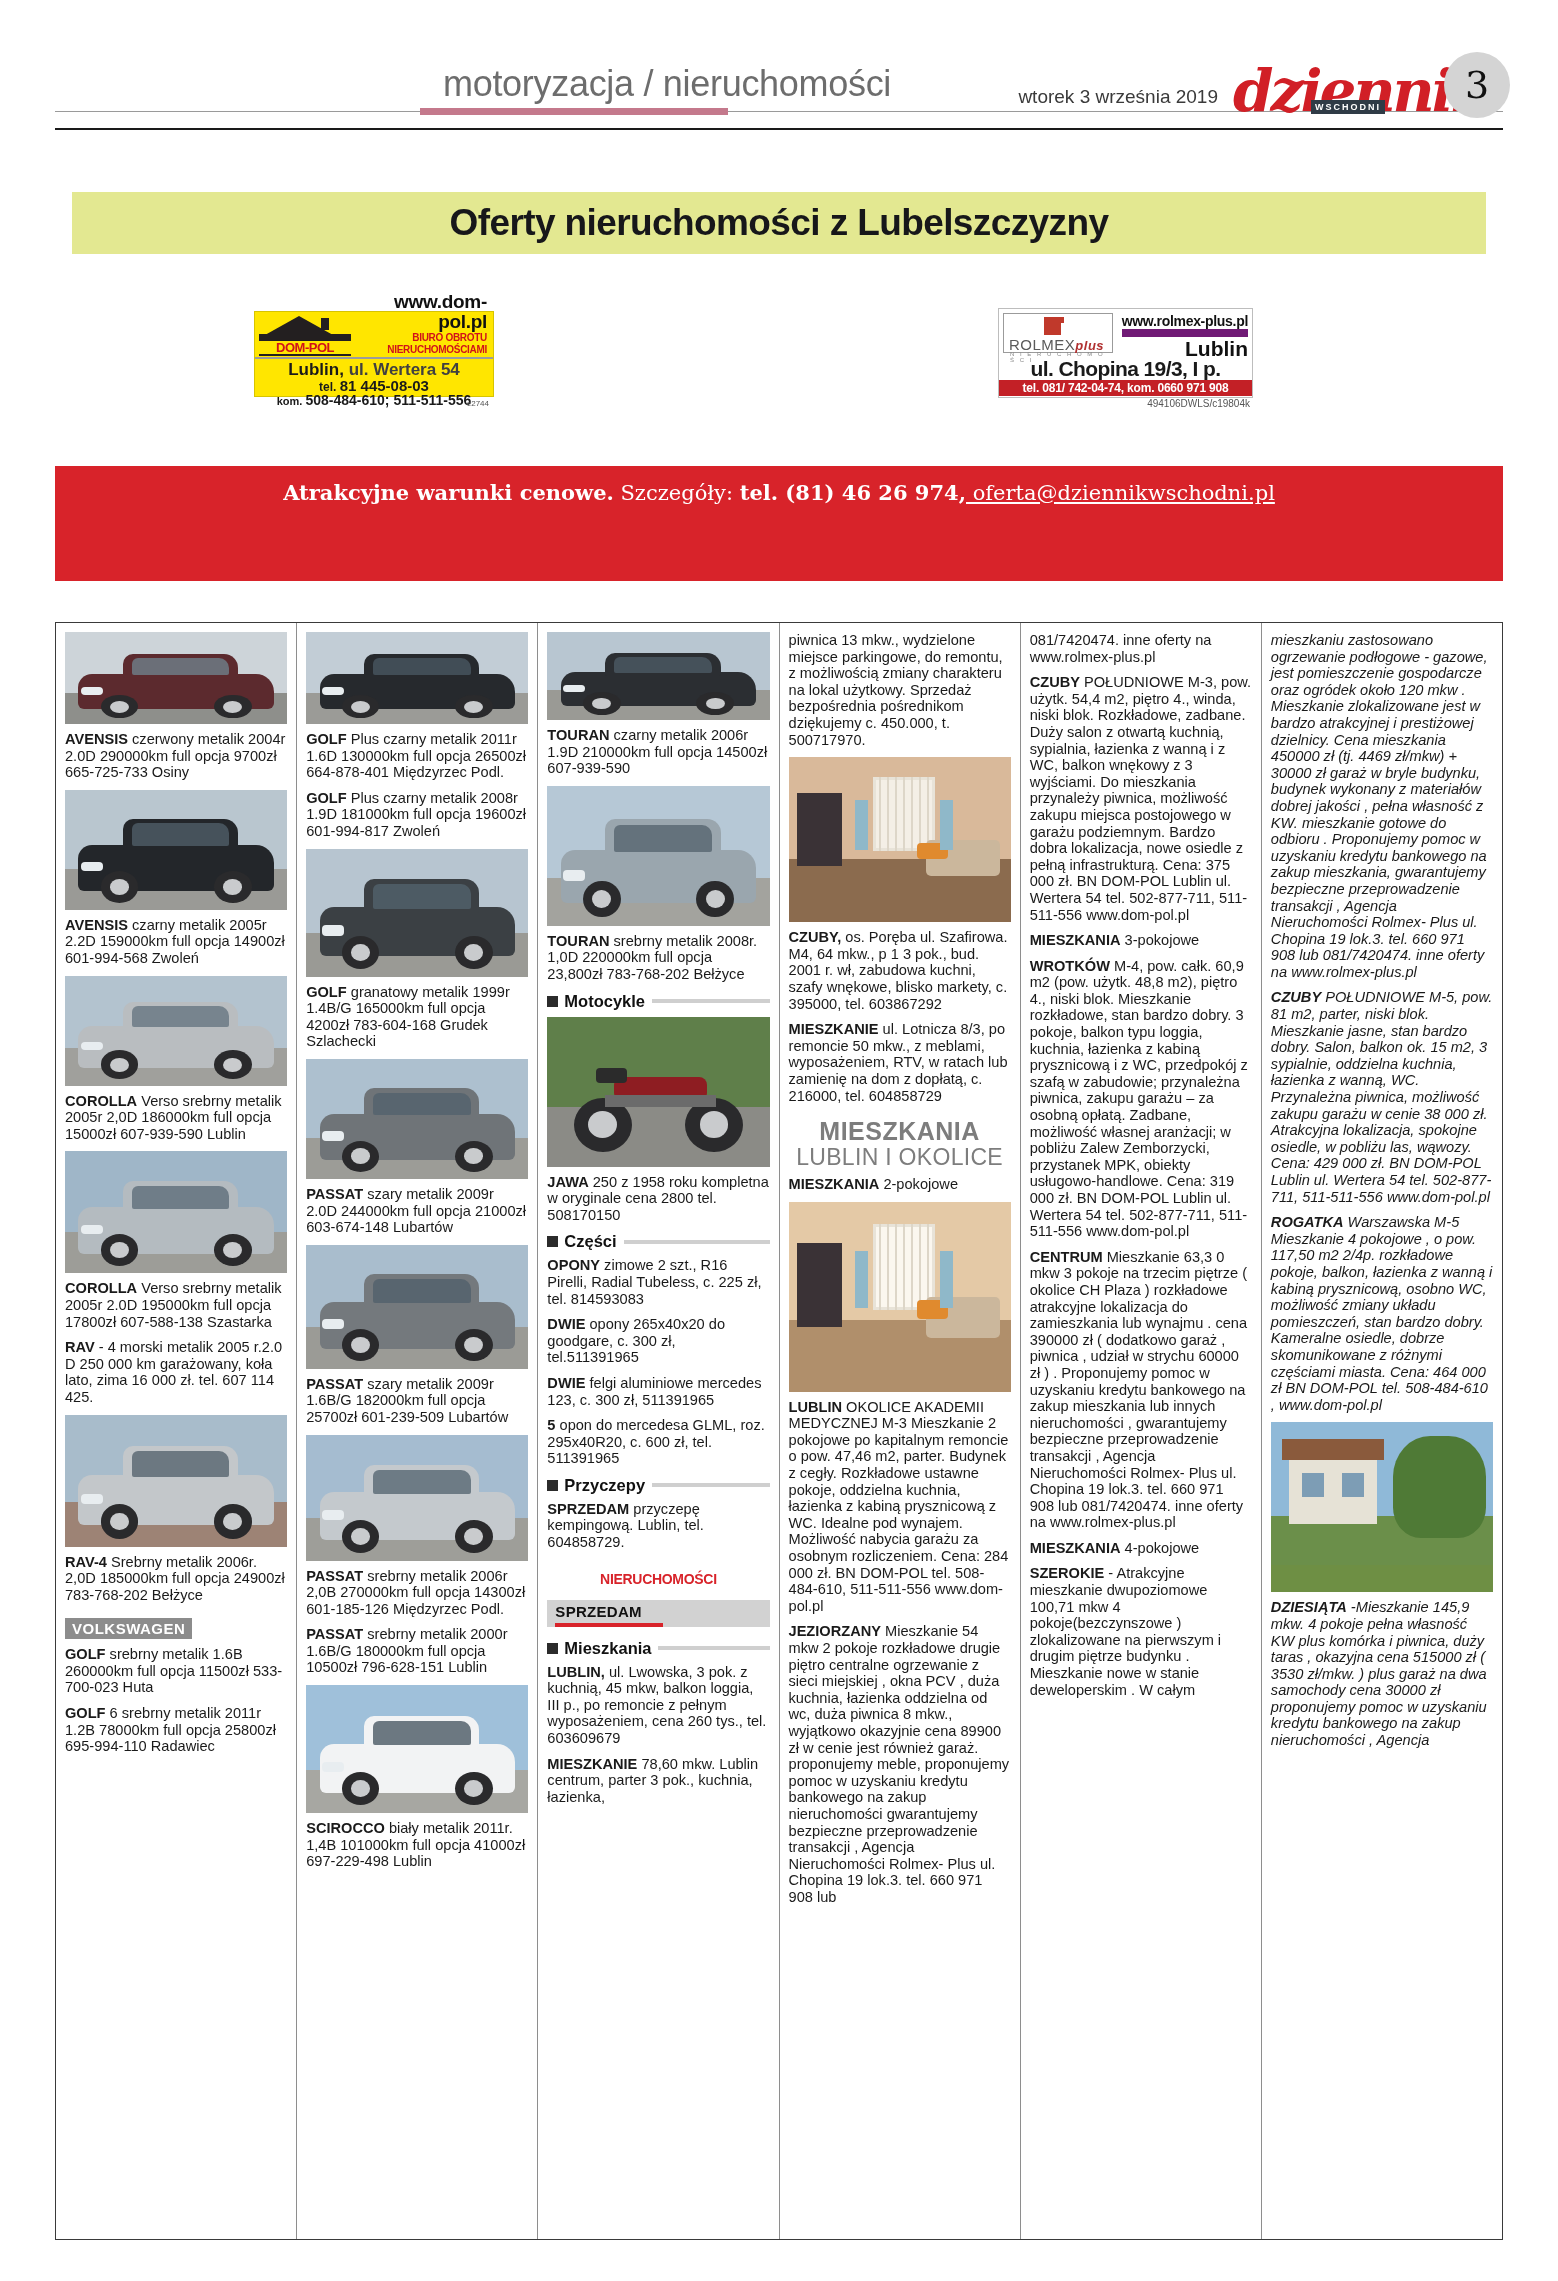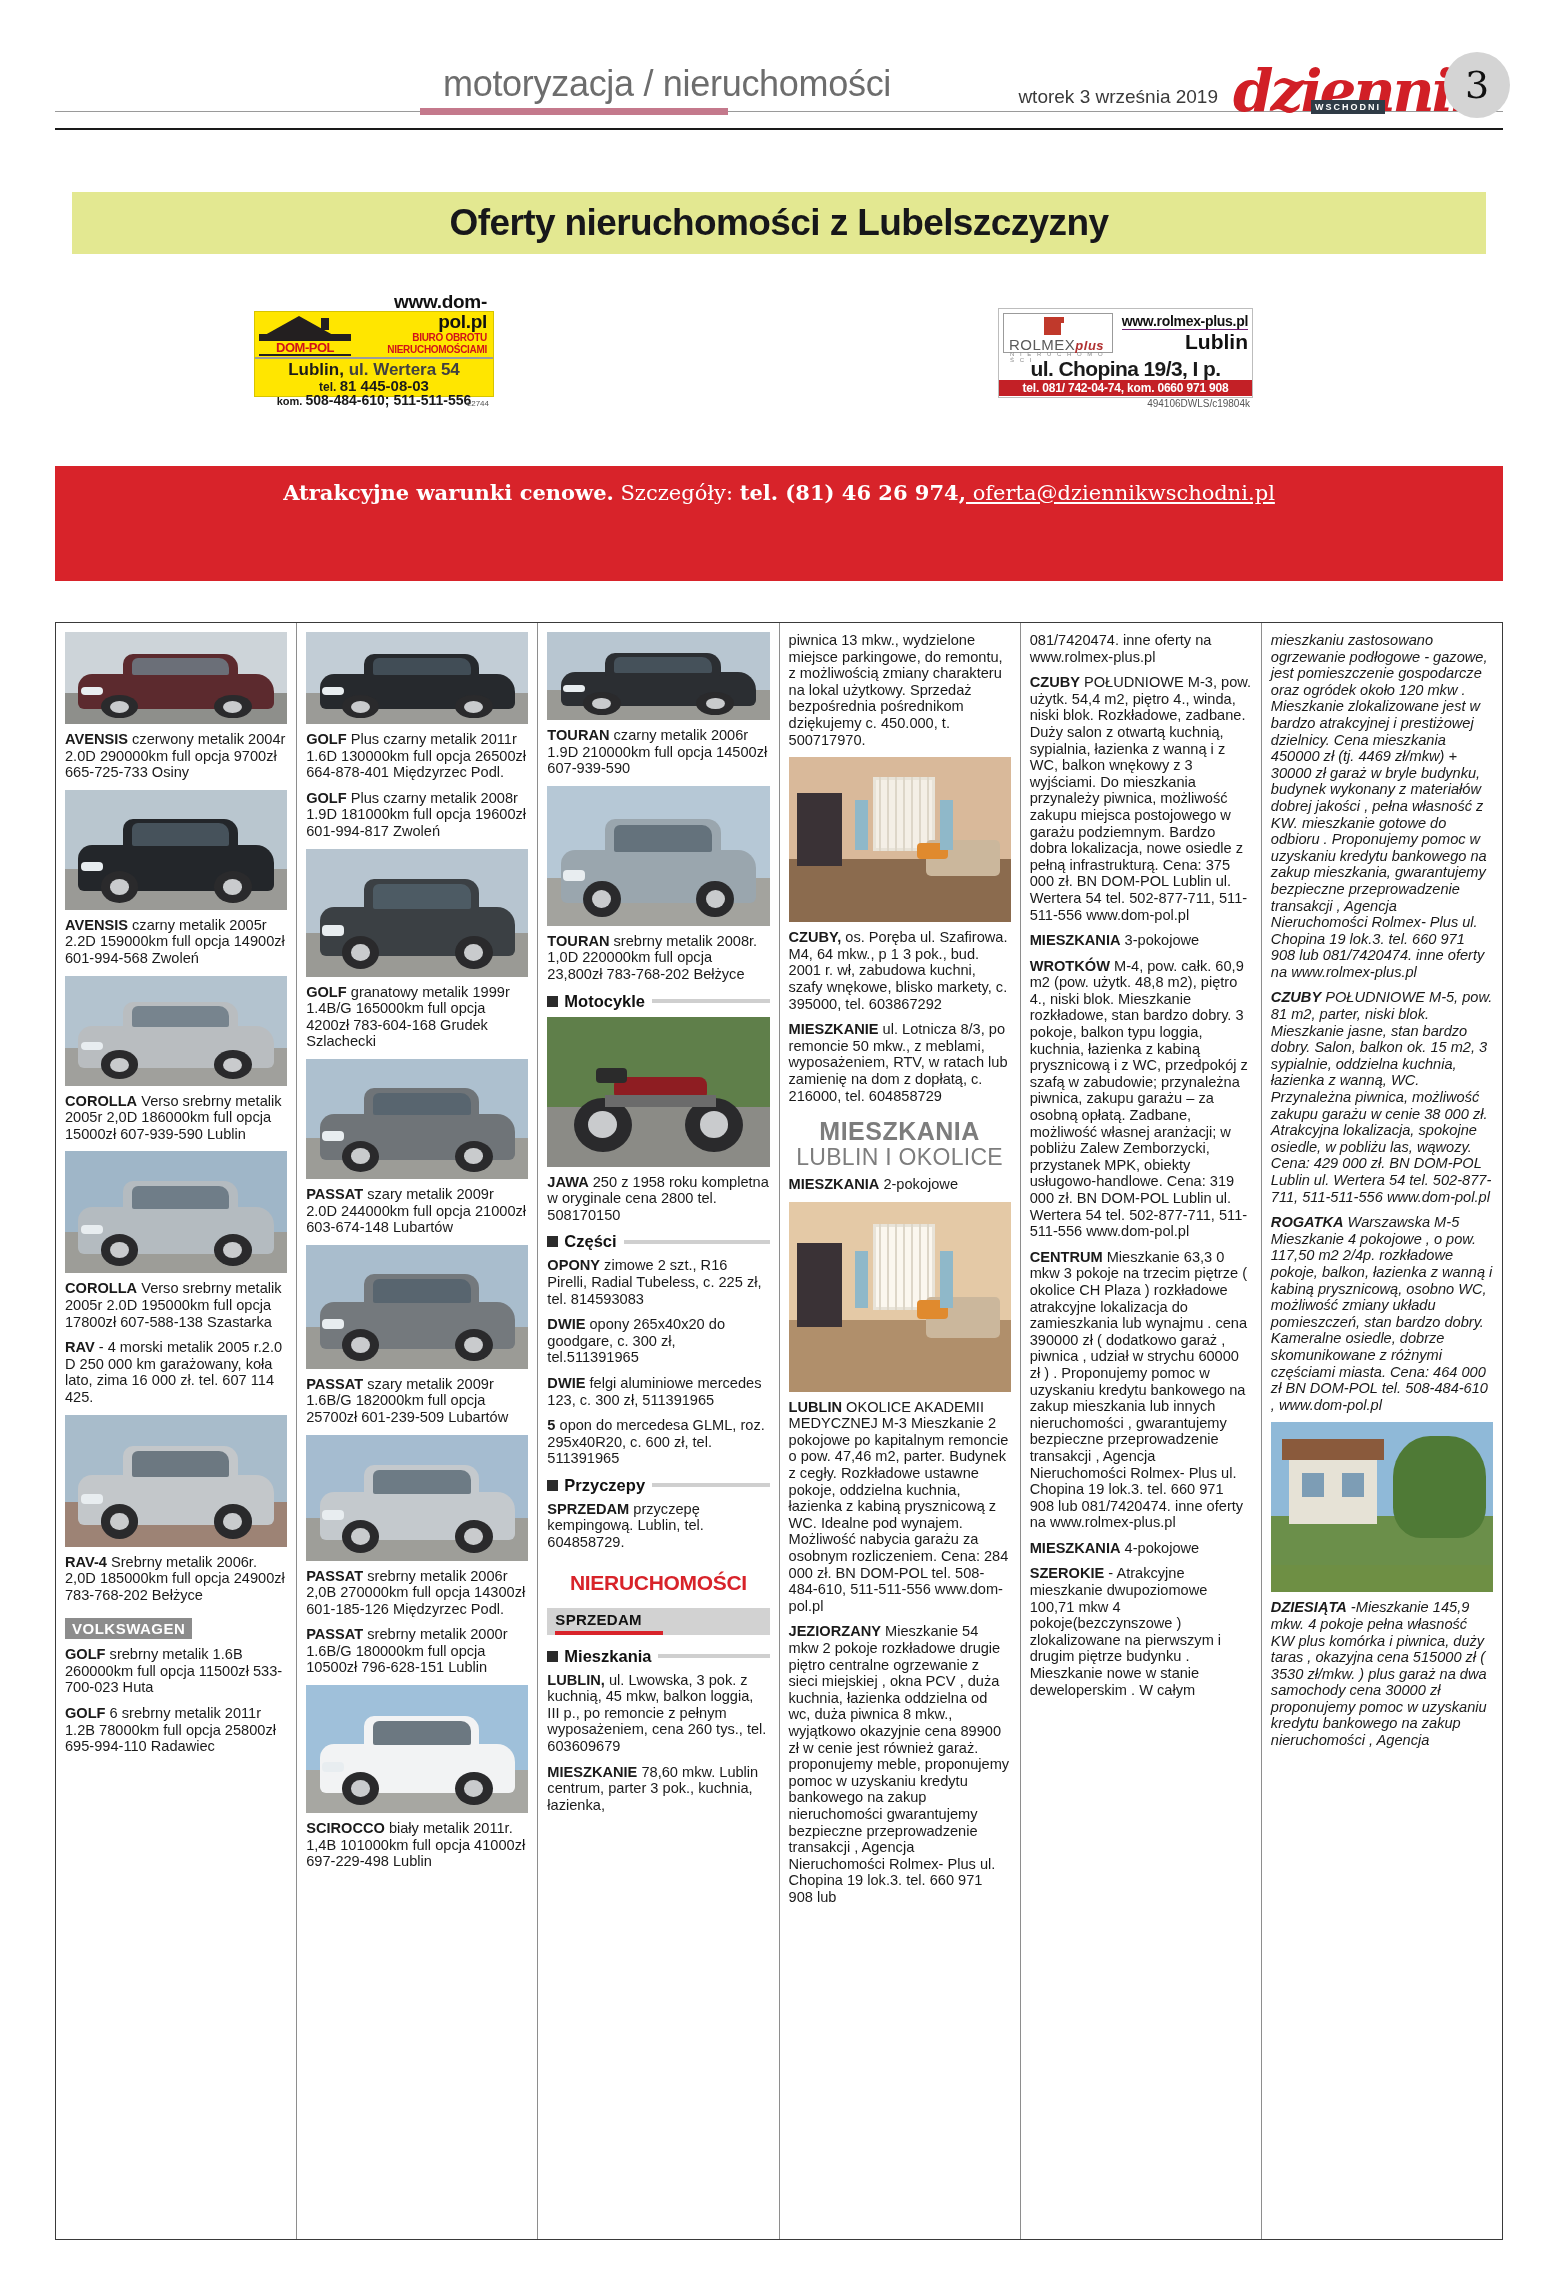--- a/index.html
+++ b/index.html
@@ -157,21 +157,21 @@
     width:110px; margin:4px; border:1px solid #9b9b9b; position:relative;
   }
   .rolmex-sq{ position:absolute; left:40px; top:3px; width:20px; height:18px; background:#c0392b;}
   .rolmex-sq2{ position:absolute; left:57px; top:9px; width:5px; height:12px; background:#ffffff;}
   .rolmex-name{
     position:absolute; left:5px; top:22px; font-size:15px; color:#5a5a5a; letter-spacing:0.5px;
   }
   .rolmex-plus{ color:#b03030; font-style:italic; font-size:13px; font-weight:700;}
   .rolmex-nier{ position:absolute; left:6px; top:37px; font-size:6px; color:#8a8a8a; letter-spacing:2px;}
   .rolmex-right{ flex:1; padding:3px 4px 0 0; text-align:right;}
-  .rolmex-www{ font-size:14px; font-weight:700; color:#111; letter-spacing:-0.3px; border-bottom:1px solid #701a75; display:inline-block;}
+  .rolmex-www{ font-size:14px; font-weight:700; color:#111; letter-spacing:-0.3px; border-bottom:8px solid #701a75; display:inline-block;}
   .rolmex-lublin{ font-size:21px; font-weight:700; color:#111; line-height:23px;}
   .rolmex-addr{ text-align:center; font-size:21px; font-weight:700; letter-spacing:-0.6px; line-height:23px;}
   .rolmex-tel{ background:#c32026; color:#fff; text-align:center; font-size:12px; font-weight:700; padding:1px 0; letter-spacing:-0.2px;}
   .ad-code-b{ position:absolute; right:2px; bottom:-12px; font-size:10px; color:#555; }
 
   
   .banner-red{
     position:absolute;
     left:55px; top:466px;
     width:1448px; height:115px;
@@ -247,21 +247,21 @@
   }
   .subcat .lab{
     font-size:16.5px; font-weight:700; color:#111; white-space:nowrap;
   }
   .subcat .line{
     flex:1; height:4px; background:#cfcfcf; margin-left:7px;
   }
   .cat-red{
     text-align:center;
     color:#d8232a;
-    font-size:21px;
+    font-size:14px;
     font-weight:700;
     letter-spacing:-0.3px;
     margin:20px 0 13px 0;
   }
   .cat-grey-box{
     background:#d2d2d2;
     padding:3px 8px 0 8px;
     margin-bottom:12px;
     position:relative;
   }

